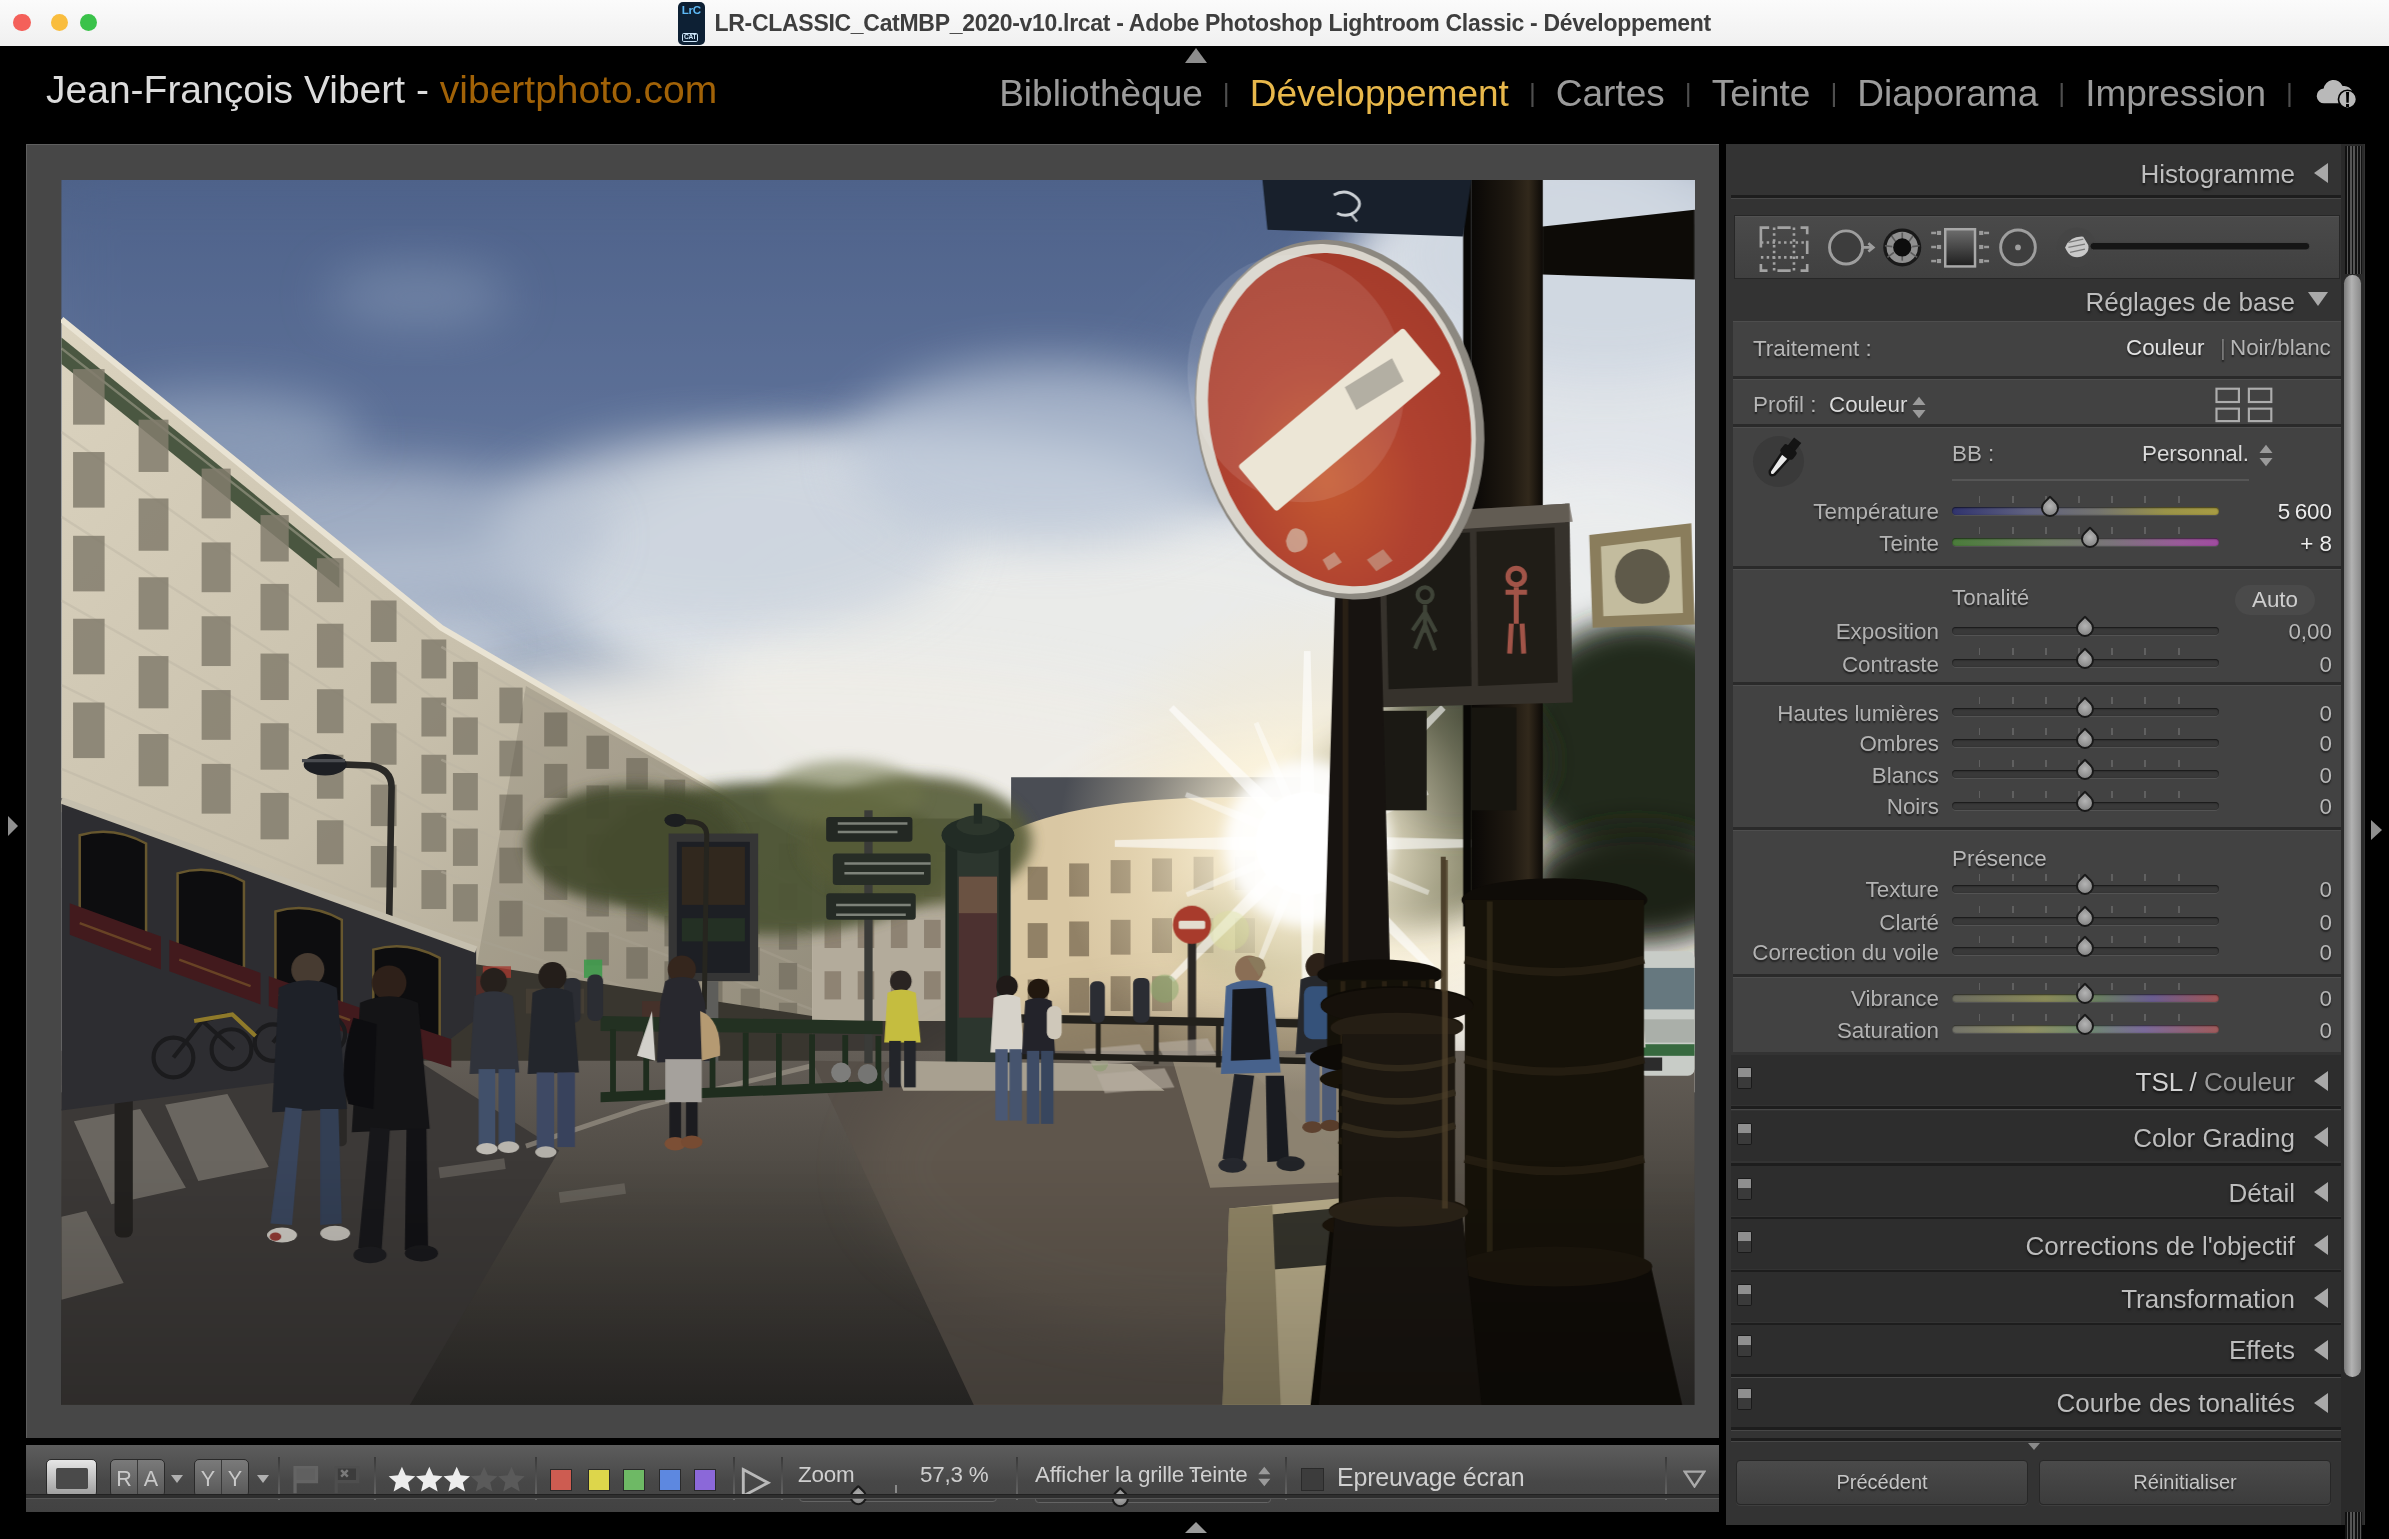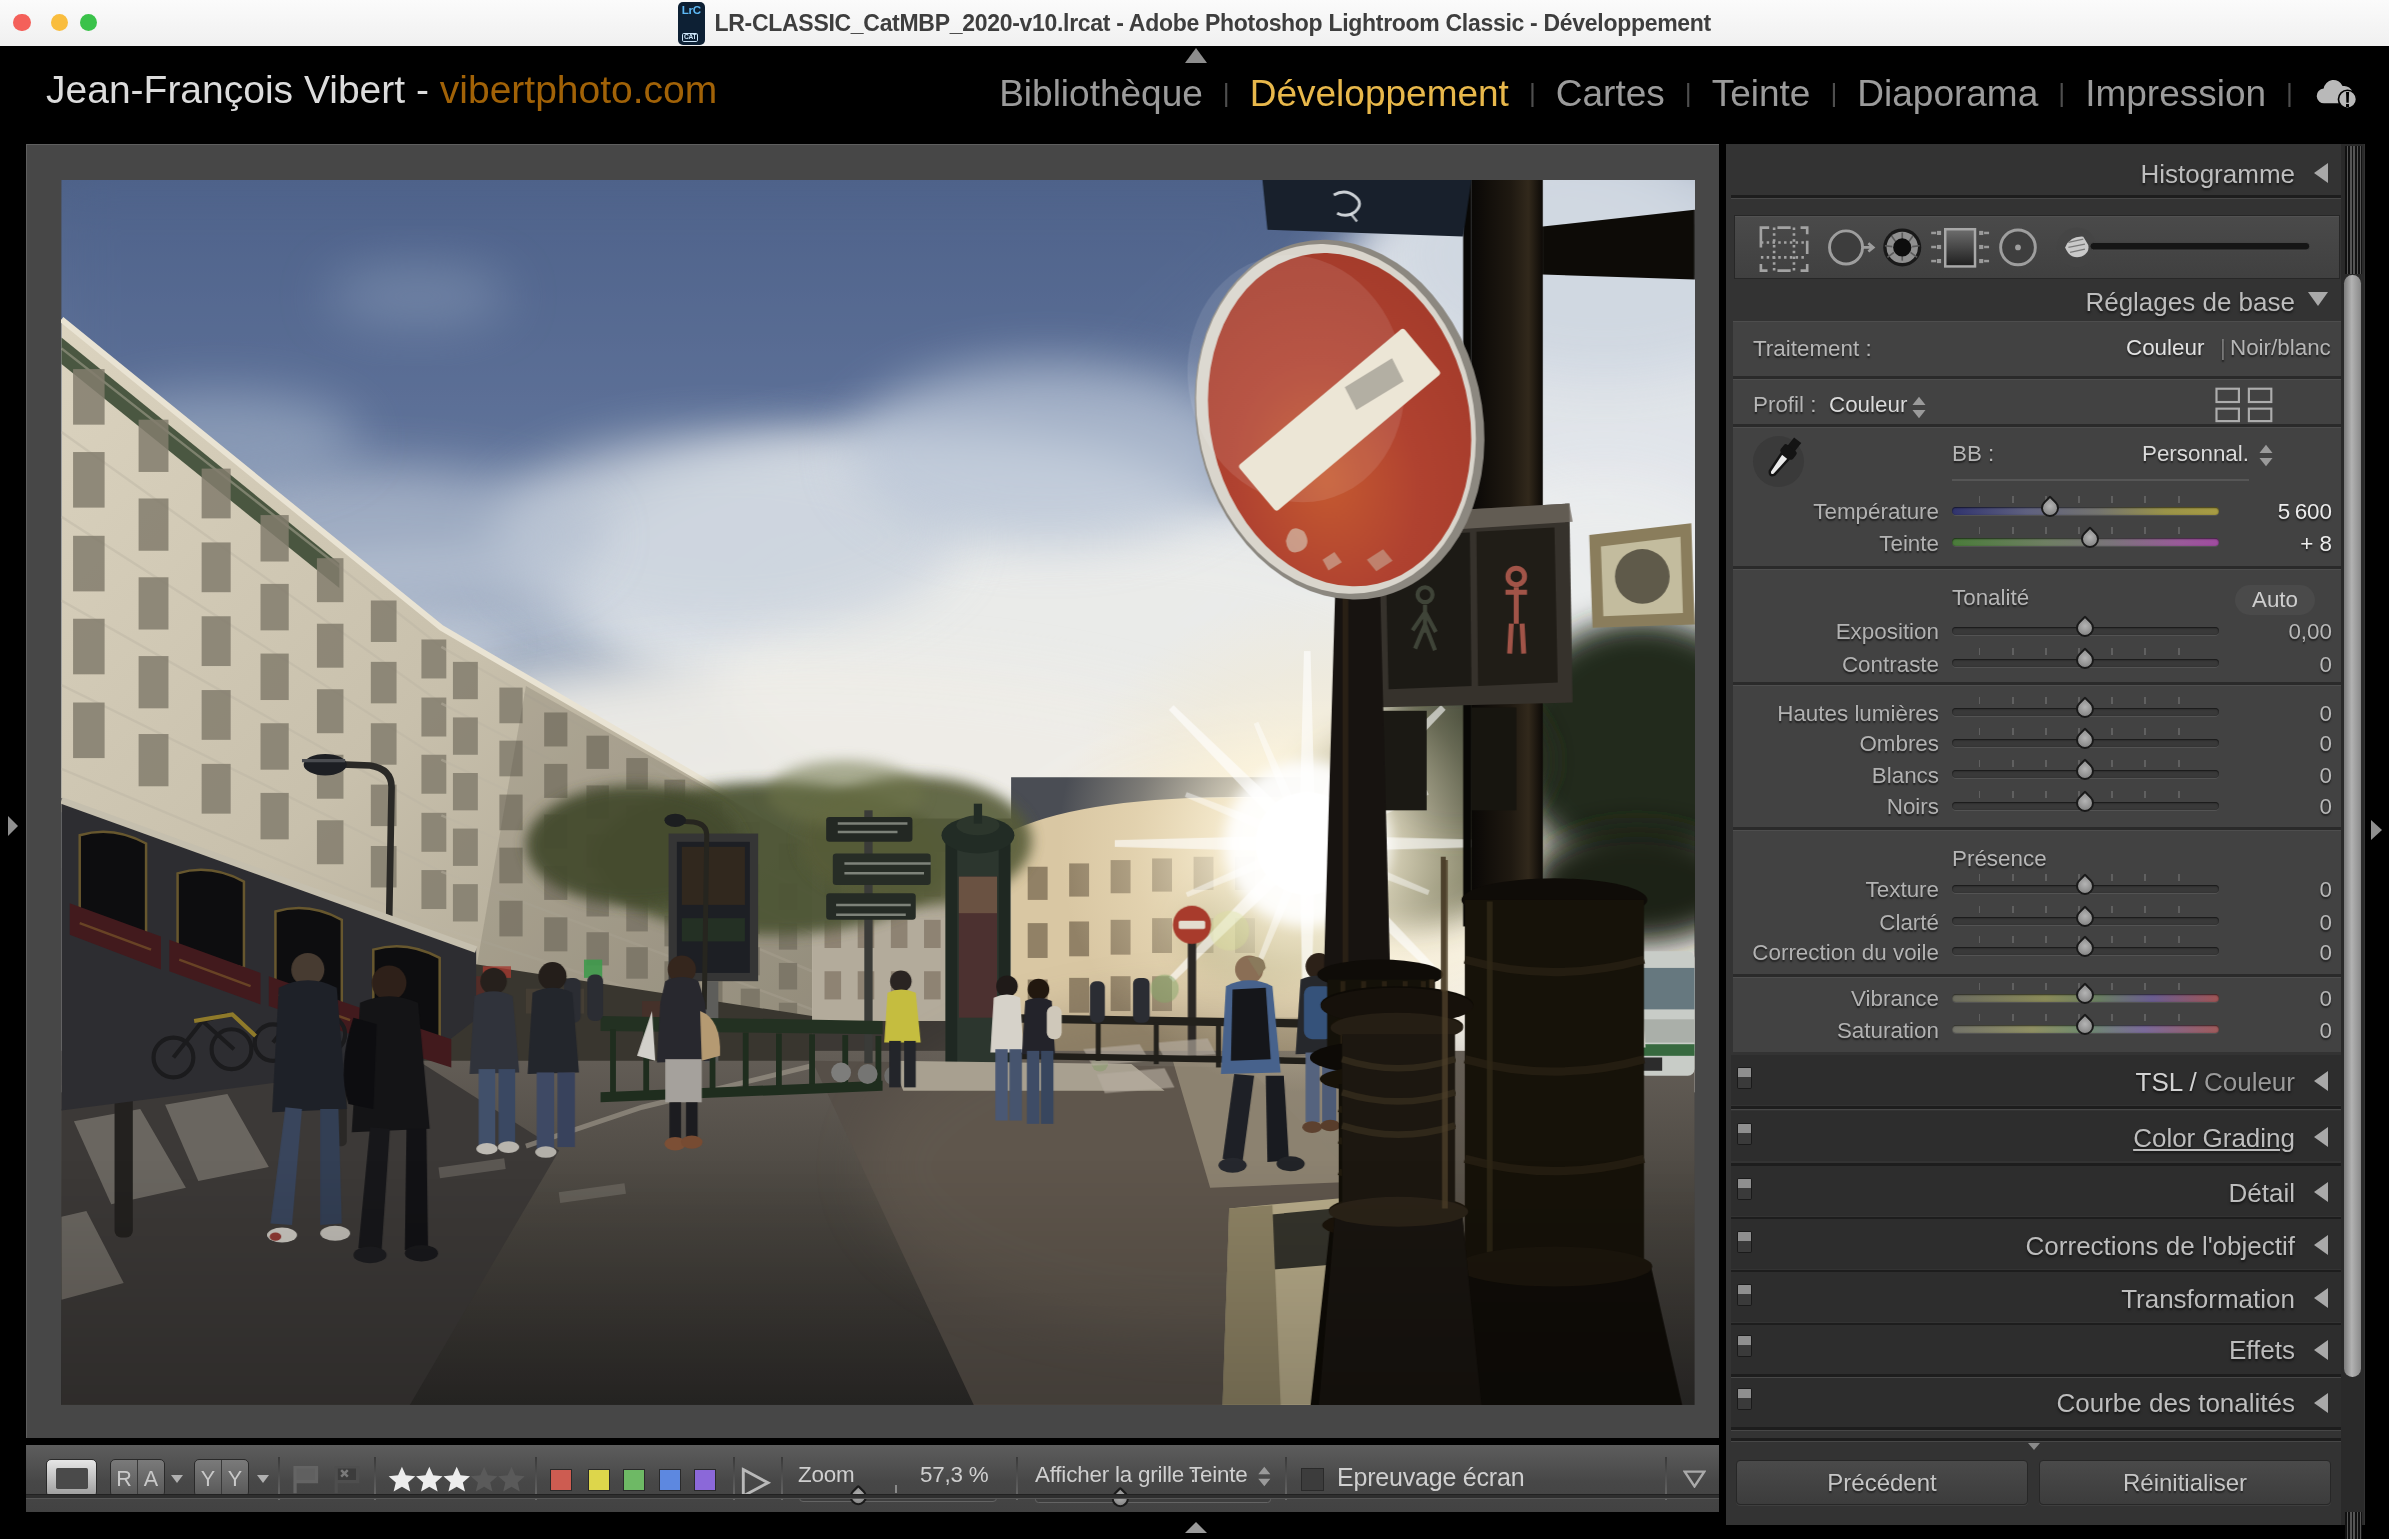--- a/index.html
+++ b/index.html
@@ -74,21 +74,21 @@
     border-radius:1.7px 50% 50% 50%; transform:rotate(45deg);
     background:radial-gradient(circle at 40% 40%, #b4b4b4, #787878);
     border:2.5px solid #1a1a1a; }
   .ticks { position:absolute; left:226px; width:267px; height:6.6px; }
   .ticks i { position:absolute; top:0; width:1.7px; height:6.6px; background:#606060; }
   .toggle { position:absolute; left:10.8px; width:15px; height:22.4px; border:0.8px solid #1a1a1a;
     background:linear-gradient(#8f8f8f 45%,#3a3a3a 45%); border-radius:1.7px; }
   .colhdr { position:absolute; left:5px; width:612px; height:50px; background:#2d2d2d; }
 
   .btn { position:absolute; height:45px; background:linear-gradient(#4a4a4a,#3c3c3c);
-    border:1.7px solid #272727; border-radius:4.1px; color:#c6c6c6; font-size:24px;
+    border:1.7px solid #272727; border-radius:4.1px; color:#c6c6c6; font-size:20px;
     display:flex; align-items:center; justify-content:center;
     text-shadow:0 1.7px 1.7px rgba(0,0,0,.5); box-shadow:0 0.8px 0 rgba(255,255,255,.08);}
 
   #scrollcol { position:absolute; left:2341px; top:144px; width:23px; height:1381px; background:#2a2a2a; }
   #scrollthumb { position:absolute; left:2344px; top:275px; width:17.4px; height:1102px; border-radius:8.3px;
     background:linear-gradient(90deg,#7a7a7a,#b2b2b2 45%,#8a8a8a); }
   .ribs { position:absolute; left:2345px; width:16.6px;
     background:repeating-linear-gradient(90deg,#111 0 1.7px,#555 1.7px 3.3px); }
   #rightarrow { position:absolute; left:2371px; top:820px; width:0; height:0;
     border-top:10.8px solid transparent; border-bottom:10.8px solid transparent;
@@ -1173,21 +1173,21 @@
     <div class="sval" style="top:874px;">0</div>
 
     <div class="colhdr" style="top:911px;"></div>
     <div class="toggle" style="top:923px;"></div>
     <div class="hdr" style="top:923px;"><span style="color:#d2d2d2;">TSL /</span> <span style="color:#9a9a9a;">Couleur</span></div>
     <div class="coll-l" style="top:927px;"></div>
     <div class="groove" style="top:962px;"></div>
 
     <div class="colhdr" style="top:967px;"></div>
     <div class="toggle" style="top:979px;"></div>
-    <div class="hdr" style="top:979px;text-decoration:underline;">Color Grading</div>
+    <div class="hdr" style="top:979px;">Color Grading</div>
     <div class="coll-l" style="top:983px;"></div>
     <div class="groove" style="top:1019px;"></div>
 
     <div class="colhdr" style="top:1022px;"></div>
     <div class="toggle" style="top:1034px;"></div>
     <div class="hdr" style="top:1034px;">Détail</div>
     <div class="coll-l" style="top:1038px;"></div>
     <div class="groove" style="top:1073px;"></div>
 
     <div class="colhdr" style="top:1075px;"></div>

